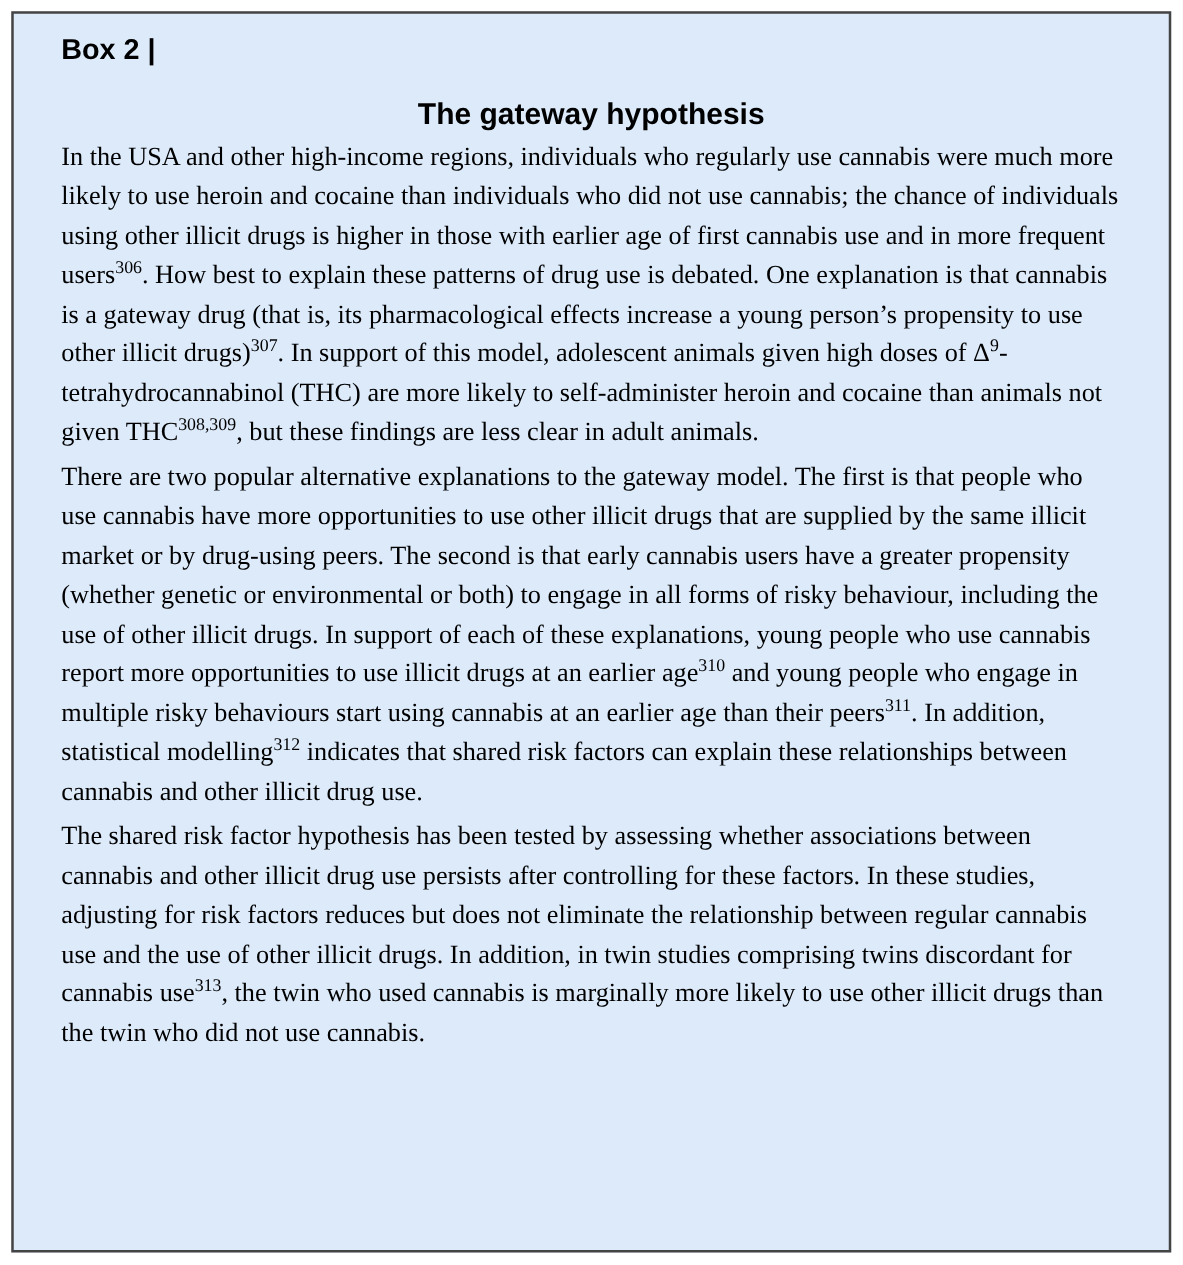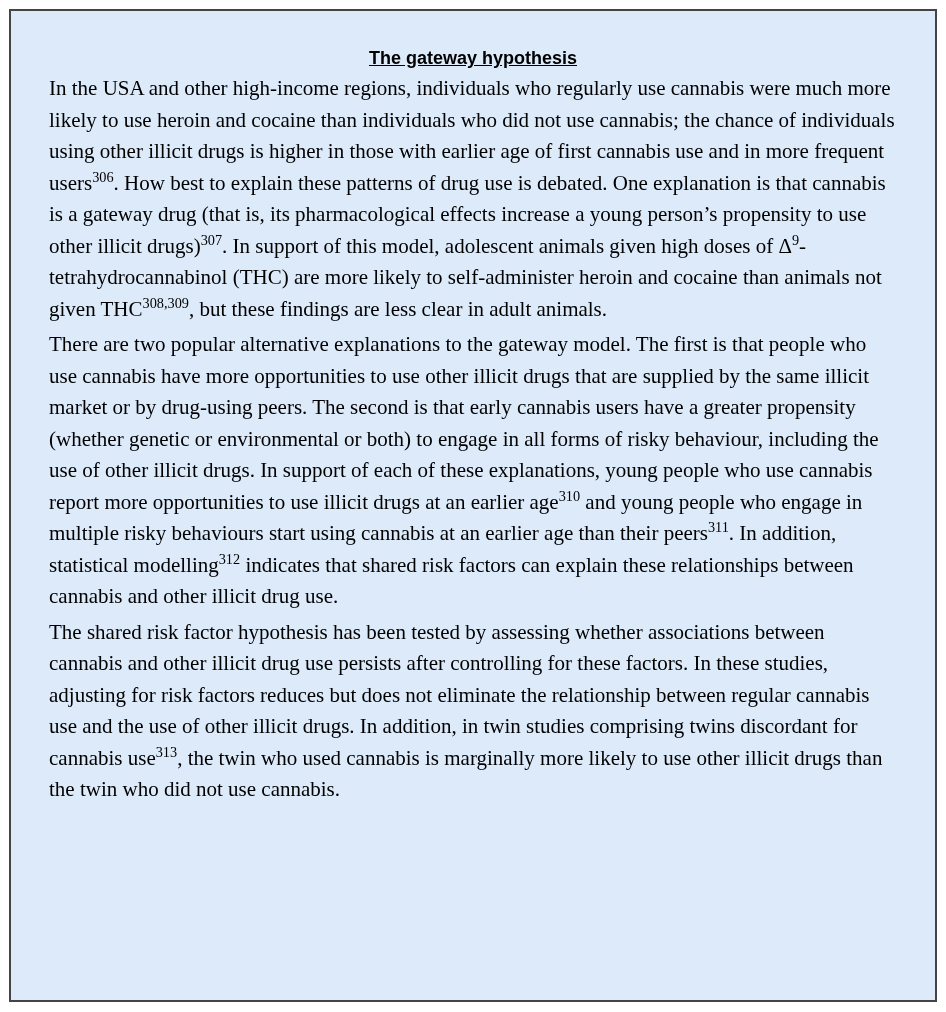--- a/index.html
+++ b/index.html
@@ -30,24 +30,23 @@
   .box-label {
     font-family: "Liberation Sans", "DejaVu Sans", sans-serif;
     font-weight: bold;
     font-size: 23px;
     line-height: 1.2;
     margin: 2px 0 0 0;
   }
   .box-title {
     font-family: "Liberation Sans", "DejaVu Sans", sans-serif;
     font-weight: bold;
-    font-size: 18px;
+    font-size: 24px;
     text-align: center;
     margin: 24px 0 2px 0;
-    text-decoration: underline;
   }
   .box-body {
     font-family: "Liberation Serif", "DejaVu Serif", serif;
     font-size: 21px;
   }
   .box-body p.para {
     margin: 4px 0 0 0;
     line-height: 31.5px;
     text-align: left;
   }
@@ -55,20 +54,21 @@
     font-size: 0.68em;
     line-height: 0;
     vertical-align: super;
   }
 </style>
 </head>
 <body>
 
 <div class="page">
   <div class="box">
+    <div class="box-label">Box 2 |</div>
     <div class="box-title">The gateway hypothesis</div>
     <div class="box-body">
         <p class="para">In the USA and other high-income regions, individuals who regularly use cannabis were much more likely to use heroin and cocaine than individuals who did not use cannabis; the chance of individuals using other illicit drugs is higher in those with earlier age of first cannabis use and in more frequent users<sup>306</sup>. How best to explain these patterns of drug use is debated. One explanation is that cannabis is a gateway drug (that is, its pharmacological effects increase a young person’s propensity to use other illicit drugs)<sup>307</sup>. In support of this model, adolescent animals given high doses of Δ<sup>9</sup>-tetrahydrocannabinol (THC) are more likely to self-administer heroin and cocaine than animals not given THC<sup>308,309</sup>, but these findings are less clear in adult animals.</p>
         <p class="para">There are two popular alternative explanations to the gateway model. The first is that people who use cannabis have more opportunities to use other illicit drugs that are supplied by the same illicit market or by drug-using peers. The second is that early cannabis users have a greater propensity (whether genetic or environmental or both) to engage in all forms of risky behaviour, including the use of other illicit drugs. In support of each of these explanations, young people who use cannabis report more opportunities to use illicit drugs at an earlier age<sup>310</sup> and young people who engage in multiple risky behaviours start using cannabis at an earlier age than their peers<sup>311</sup>. In addition, statistical modelling<sup>312</sup> indicates that shared risk factors can explain these relationships between cannabis and other illicit drug use.</p>
         <p class="para">The shared risk factor hypothesis has been tested by assessing whether associations between cannabis and other illicit drug use persists after controlling for these factors. In these studies, adjusting for risk factors reduces but does not eliminate the relationship between regular cannabis use and the use of other illicit drugs. In addition, in twin studies comprising twins discordant for cannabis use<sup>313</sup>, the twin who used cannabis is marginally more likely to use other illicit drugs than the twin who did not use cannabis.</p>
       </div>
   </div>
 </div>
 
 </body></html>

